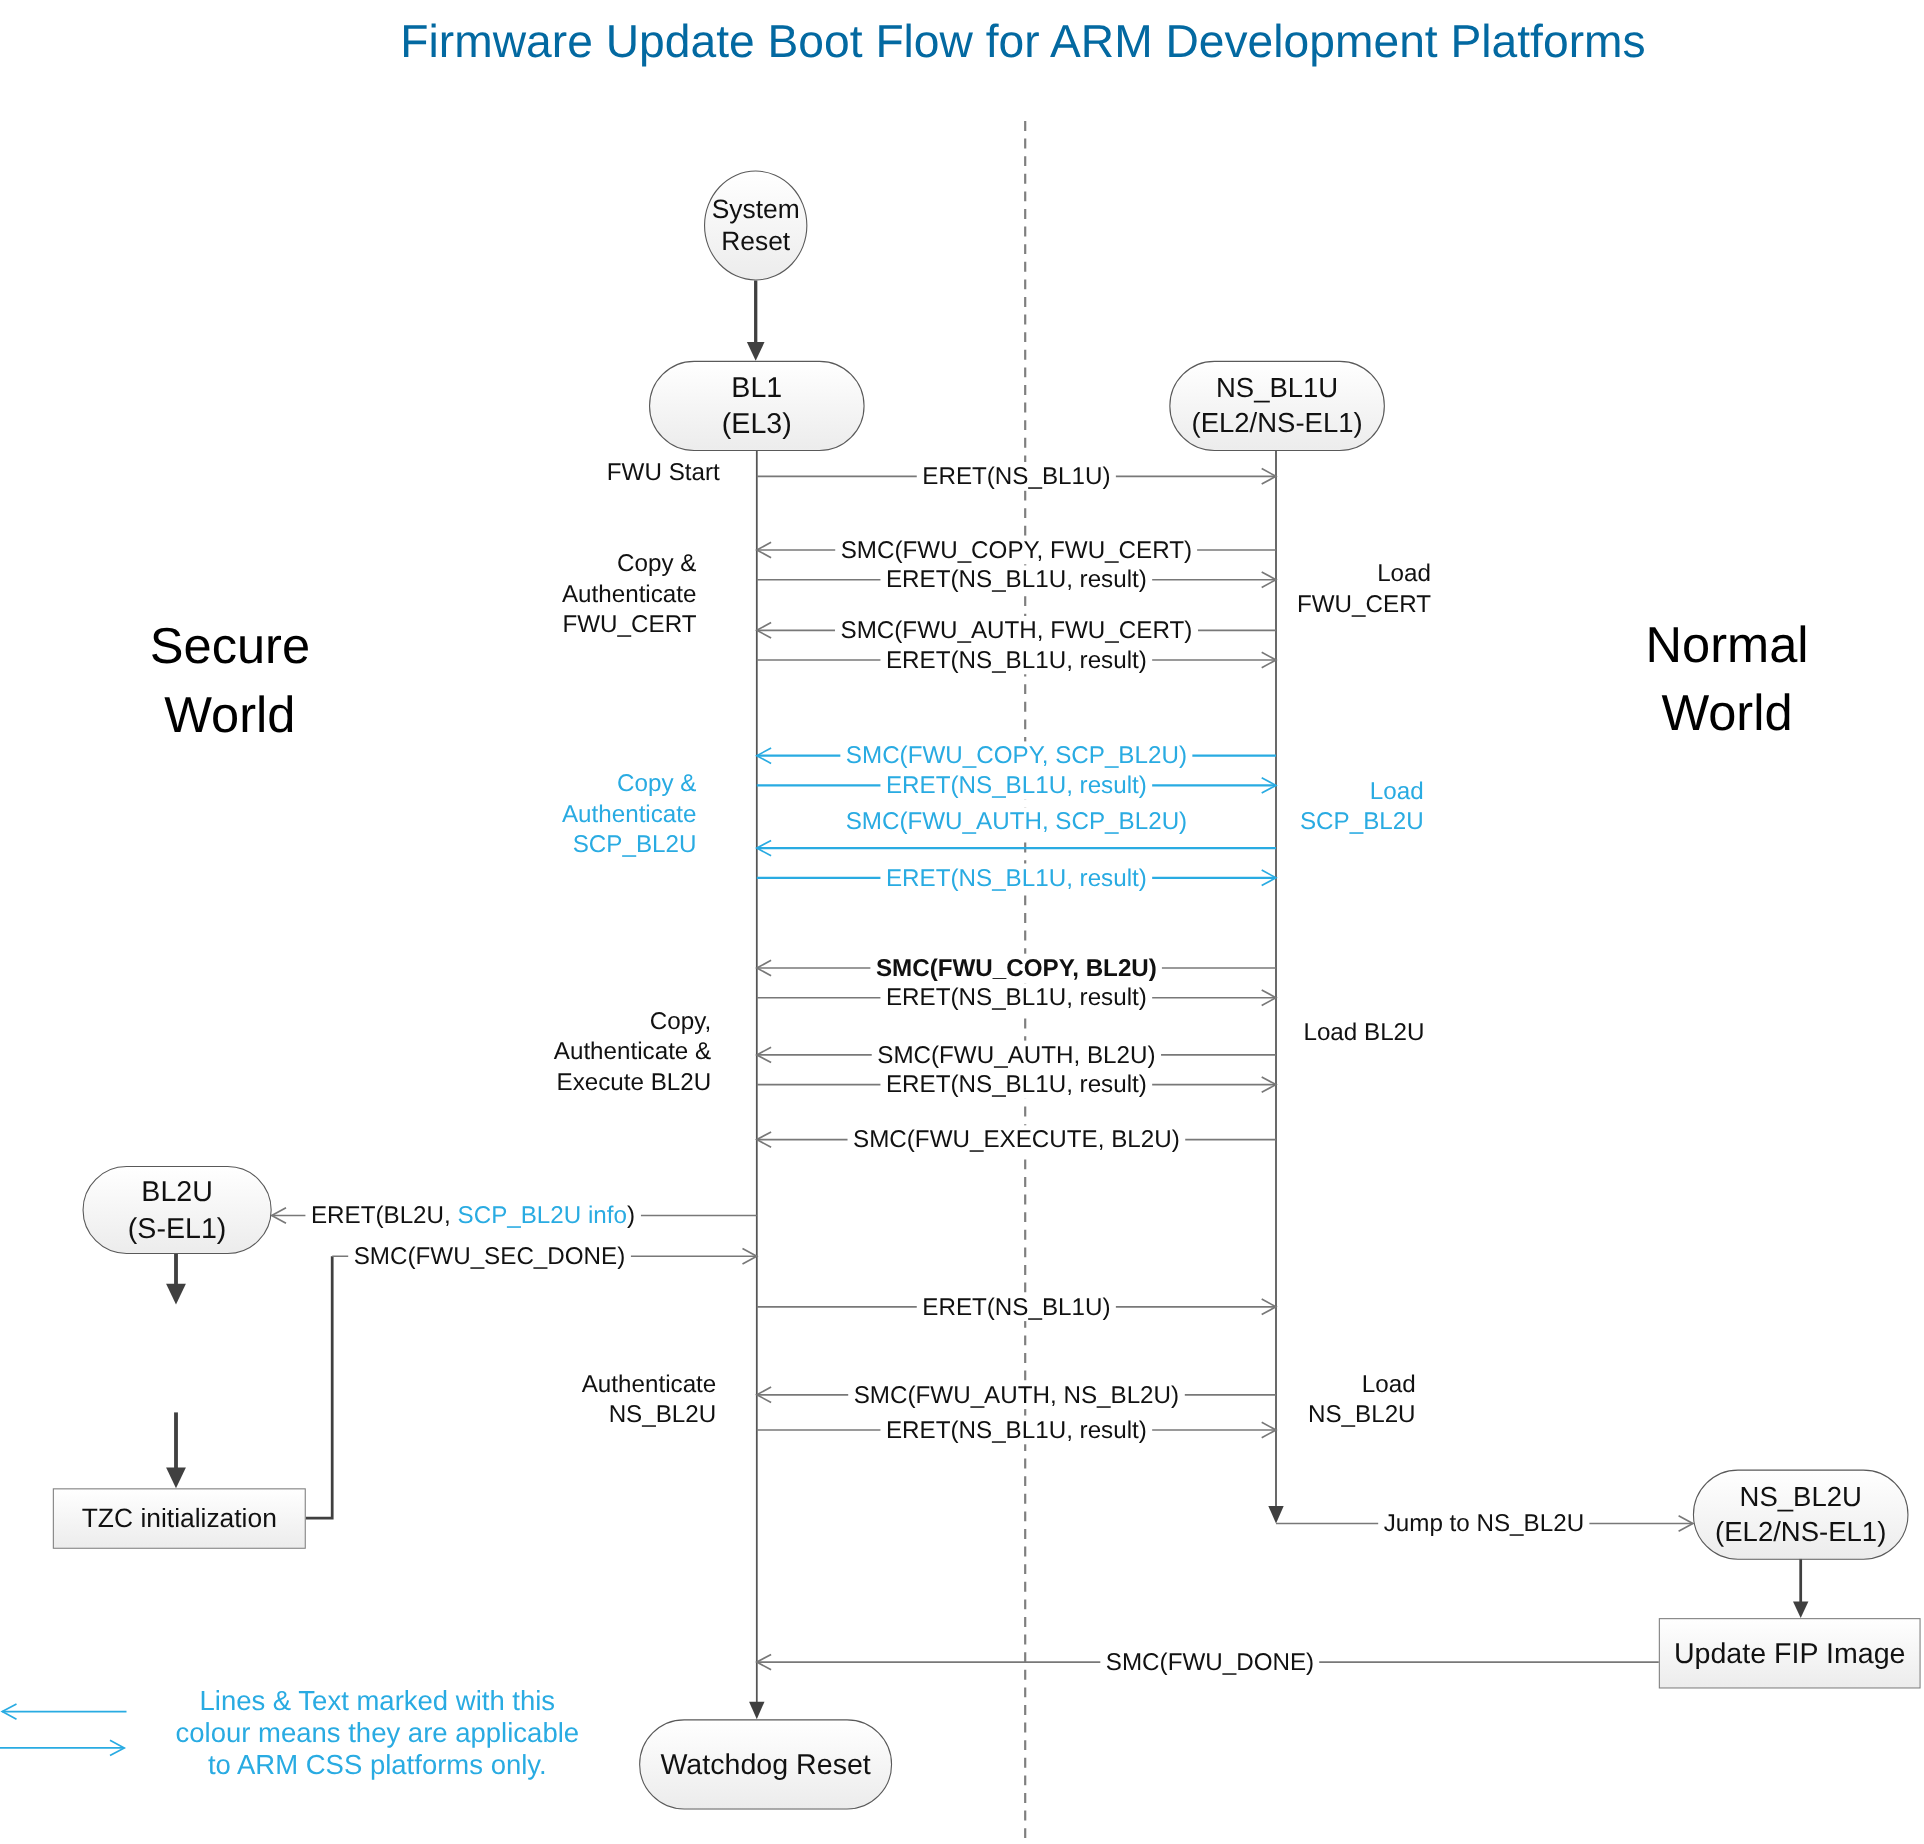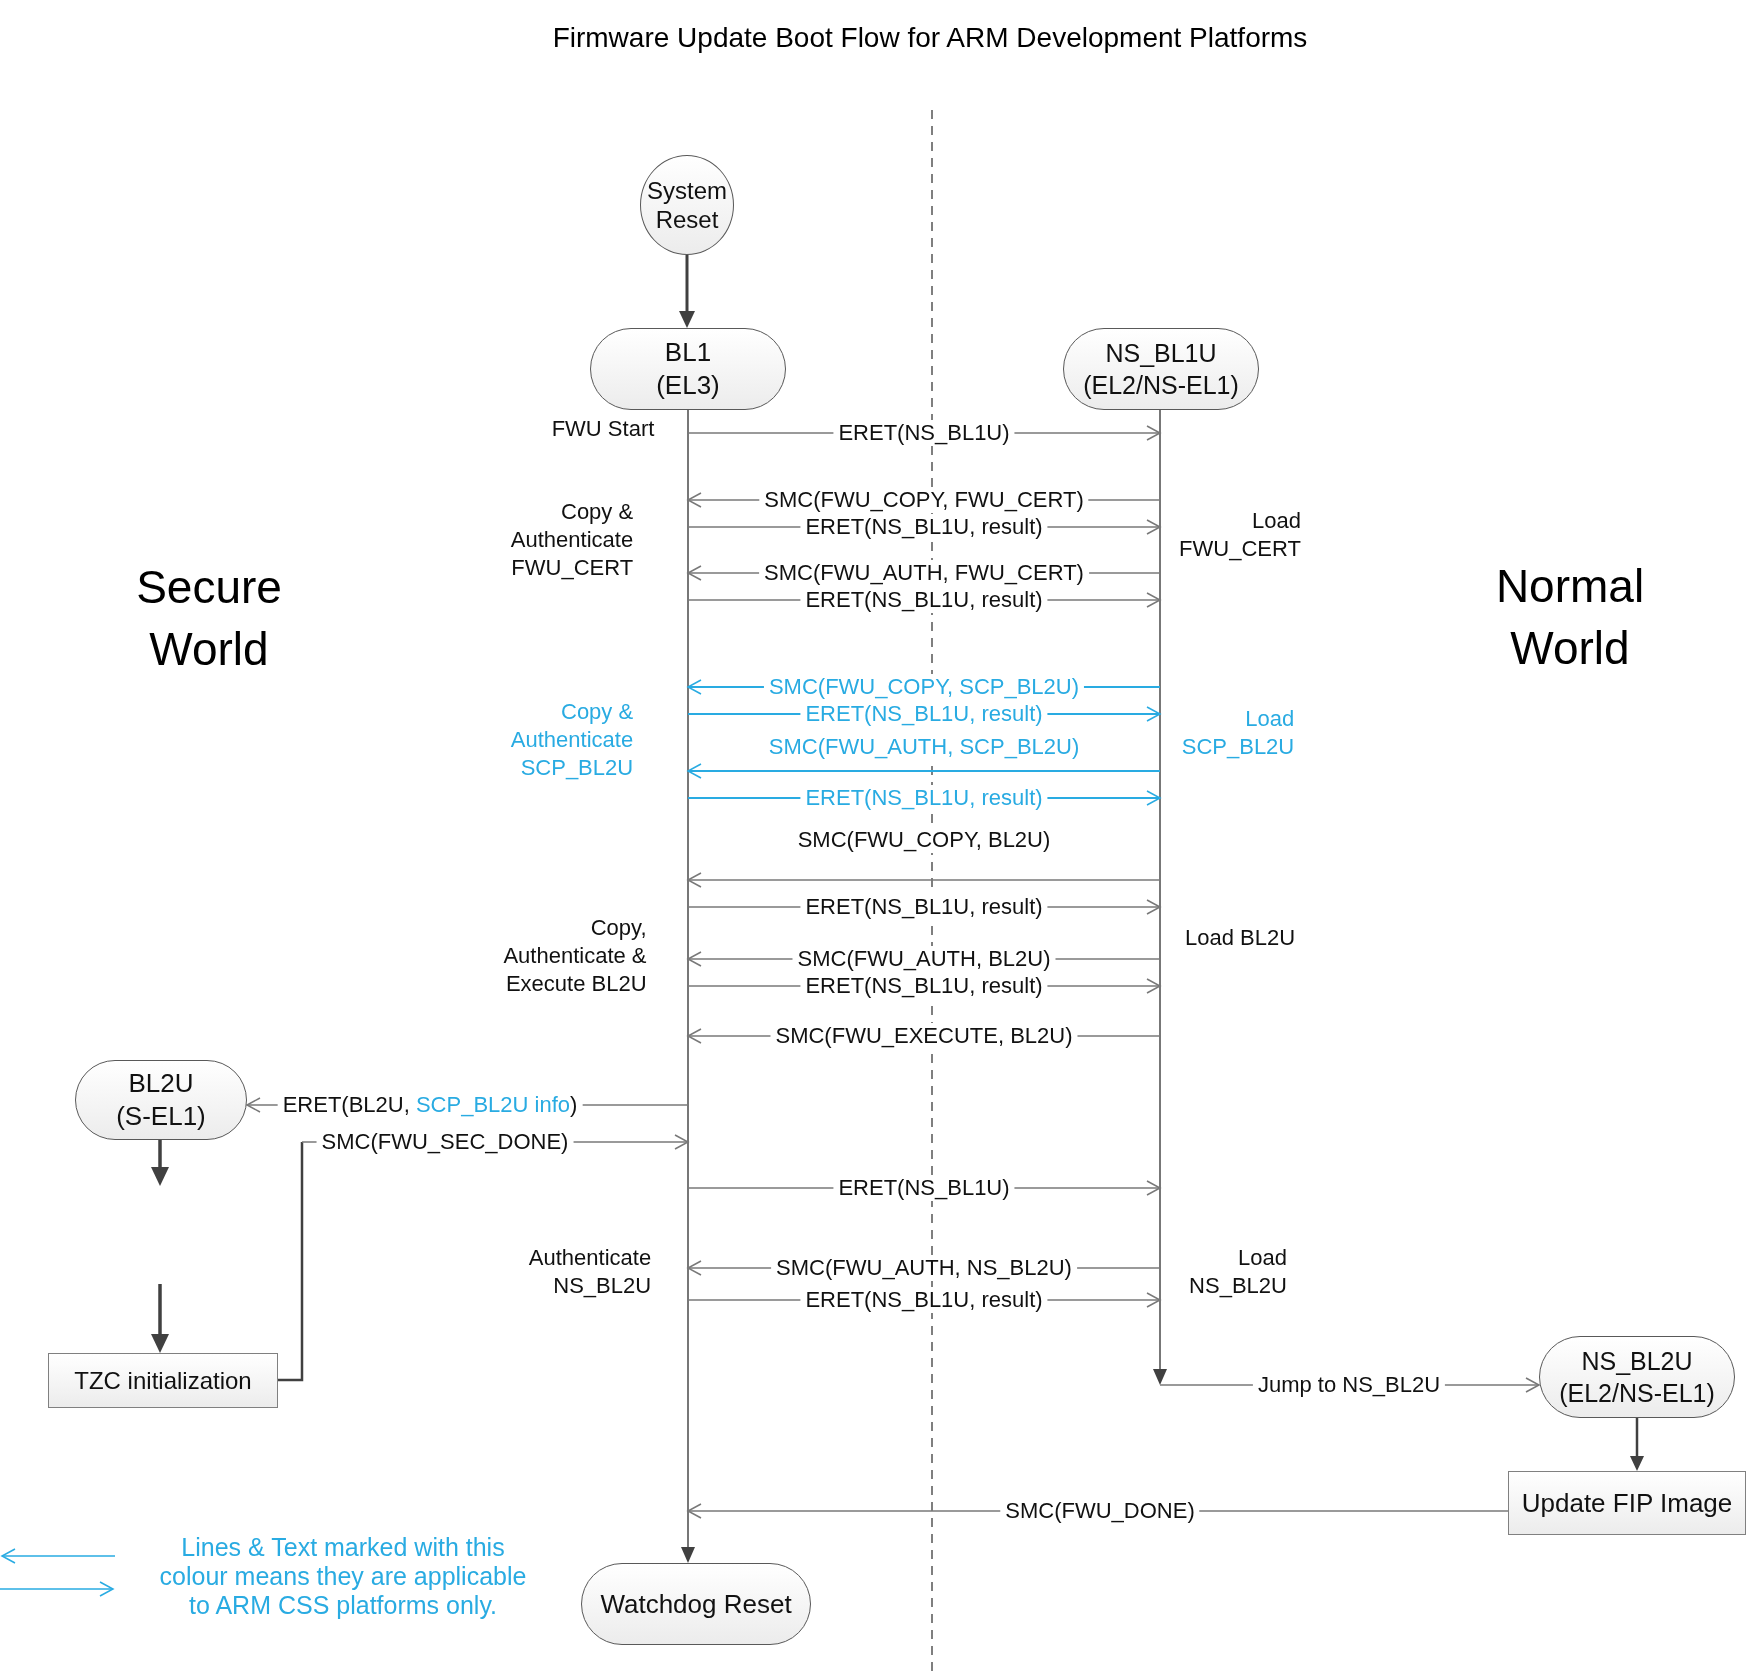--- a/index.html
+++ b/index.html
@@ -1,20 +1,20 @@
 <!DOCTYPE html>
 <html><head>
 <meta charset="utf-8">
 <style>
   html,body{margin:0;padding:0;background:#fff;}
   #stage{position:relative;width:1749px;height:1676px;background:#fff;overflow:hidden;
          font-family:"Liberation Sans",sans-serif;color:#111;}
   #line-layer{position:absolute;left:0;top:0;width:1749px;height:1676px;}
   .title{position:absolute;left:930px;top:38px;transform:translate(-50%,-50%);
-         font-size:28px;white-space:nowrap;color:#000000;}
+         font-size:42px;white-space:nowrap;color:#0369a1;}
   .world{position:absolute;transform:translate(-50%,-50%);font-size:46px;line-height:62px;
          text-align:center;white-space:pre-line;color:#000;}
   .node{position:absolute;display:flex;align-items:center;justify-content:center;
         text-align:center;white-space:pre-line;border:1.5px solid #595959;
         background:linear-gradient(180deg,#ffffff 0%,#ececec 100%);
         box-sizing:border-box;color:#111;}
   .stadium{border-radius:999px;}
   .ellipse{border-radius:50%;}
   .rectbox{border:1px solid #808080;}
   .msg-label{position:absolute;transform:translate(-50%,-50%);background:#fff;
@@ -151,21 +151,21 @@
 
 <div class="msg-label" style="left: 924px; top: 433px;">ERET(NS_BL1U)</div>
     <div class="msg-label" style="left: 924px; top: 500px;">SMC(FWU_COPY, FWU_CERT)</div>
     <div class="msg-label" style="left: 924px; top: 527px;">ERET(NS_BL1U, result)</div>
     <div class="msg-label" style="left: 924px; top: 573px;">SMC(FWU_AUTH, FWU_CERT)</div>
     <div class="msg-label" style="left: 924px; top: 600px;">ERET(NS_BL1U, result)</div>
     <div class="msg-label blue" style="left: 924px; top: 687px;">SMC(FWU_COPY, SCP_BL2U)</div>
     <div class="msg-label blue" style="left: 924px; top: 714px;">ERET(NS_BL1U, result)</div>
     <div class="msg-label blue" style="left: 924px; top: 747px;">SMC(FWU_AUTH, SCP_BL2U)</div>
     <div class="msg-label blue" style="left: 924px; top: 798px;">ERET(NS_BL1U, result)</div>
-    <div class="msg-label" style="left: 924px; top: 840px;">SMC(FWU_COPY, BL2U)</div>
+    <div class="msg-label" style="left: 924px; top: 880px; font-weight: bold;">SMC(FWU_COPY, BL2U)</div>
     <div class="msg-label" style="left: 924px; top: 907px;">ERET(NS_BL1U, result)</div>
     <div class="msg-label" style="left: 924px; top: 959px;">SMC(FWU_AUTH, BL2U)</div>
     <div class="msg-label" style="left: 924px; top: 986px;">ERET(NS_BL1U, result)</div>
     <div class="msg-label" style="left: 924px; top: 1036px;">SMC(FWU_EXECUTE, BL2U)</div>
     <div class="msg-label" style="left: 445px; top: 1142px;">SMC(FWU_SEC_DONE)</div>
     <div class="msg-label" style="left: 924px; top: 1188px;">ERET(NS_BL1U)</div>
     <div class="msg-label" style="left: 924px; top: 1268px;">SMC(FWU_AUTH, NS_BL2U)</div>
     <div class="msg-label" style="left: 924px; top: 1300px;">ERET(NS_BL1U, result)</div>
     <div class="msg-label" style="left: 1349px; top: 1385px;">Jump to NS_BL2U</div>
     <div class="msg-label" style="left: 1100px; top: 1511px;">SMC(FWU_DONE)</div>

